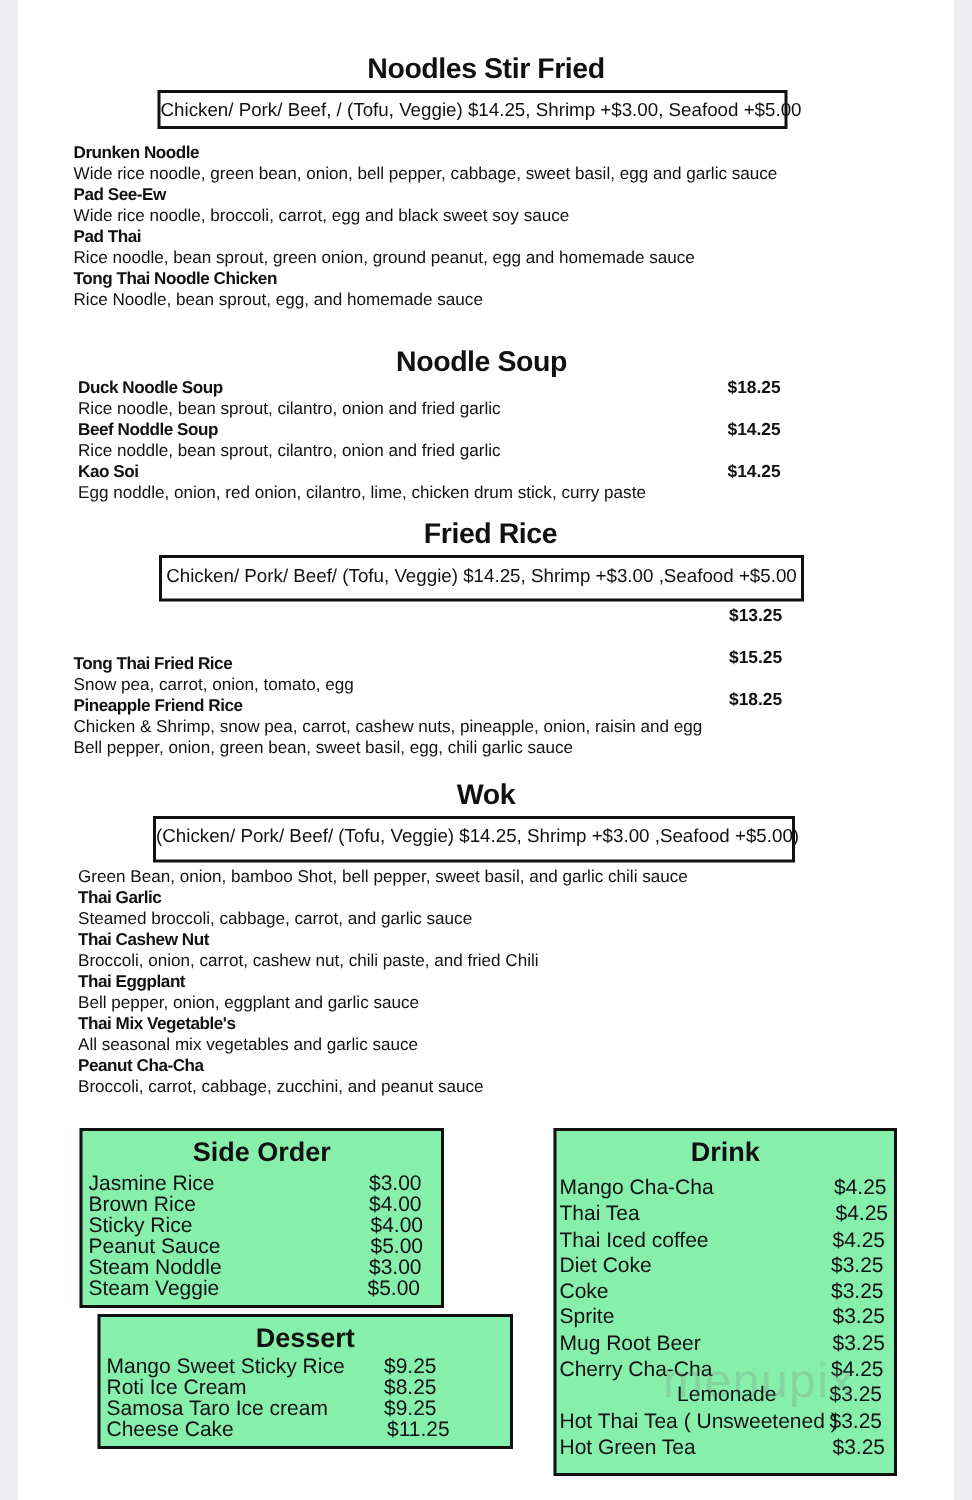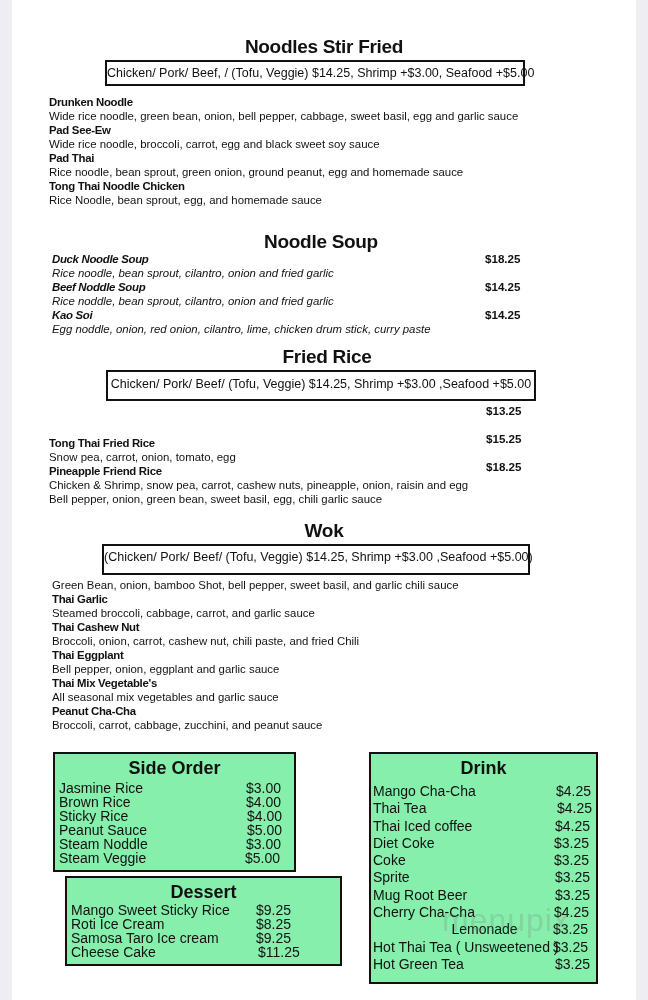--- a/index.html
+++ b/index.html
@@ -47,21 +47,21 @@
     <div class="desc">Wide rice noodle, green bean, onion, bell pepper, cabbage, sweet basil, egg and garlic sauce</div>
     <div class="name">Pad See-Ew</div>
     <div class="desc">Wide rice noodle, broccoli, carrot, egg and black sweet soy sauce</div>
     <div class="name">Pad Thai</div>
     <div class="desc">Rice noodle, bean sprout, green onion, ground peanut, egg and homemade sauce</div>
     <div class="name">Tong Thai Noodle Chicken</div>
     <div class="desc">Rice Noodle, bean sprout, egg, and homemade sauce</div>
   </div>
 
   <div class="abs h" style="left:0;width:618px;top:231px;">Noodle Soup</div>
-  <div class="item" style="left:40px;top:252px;font-style:italic;">
+  <div class="item" style="left:40px;top:252px;">
     <div class="name">Duck Noodle Soup</div>
     <div class="desc">Rice noodle, bean sprout, cilantro, onion and fried garlic</div>
     <div class="name">Beef Noddle Soup</div>
     <div class="desc">Rice noddle, bean sprout, cilantro, onion and fried garlic</div>
     <div class="name">Kao Soi</div>
     <div class="desc">Egg noddle, onion, red onion, cilantro, lime, chicken drum stick, curry paste</div>
   </div>
   <div class="price" style="left:473px;top:252px;">$18.25</div>
   <div class="price" style="left:473px;top:280px;">$14.25</div>
   <div class="price" style="left:473px;top:308px;">$14.25</div>

